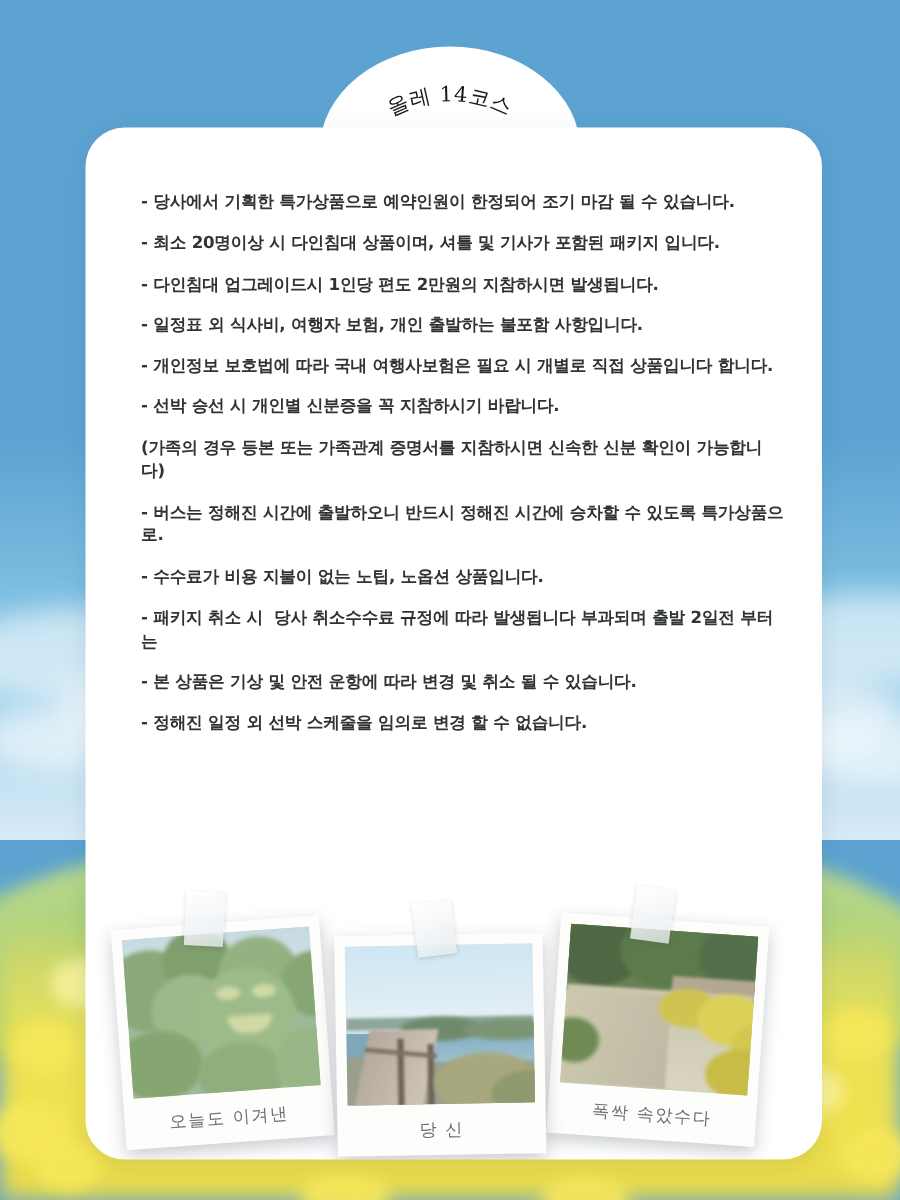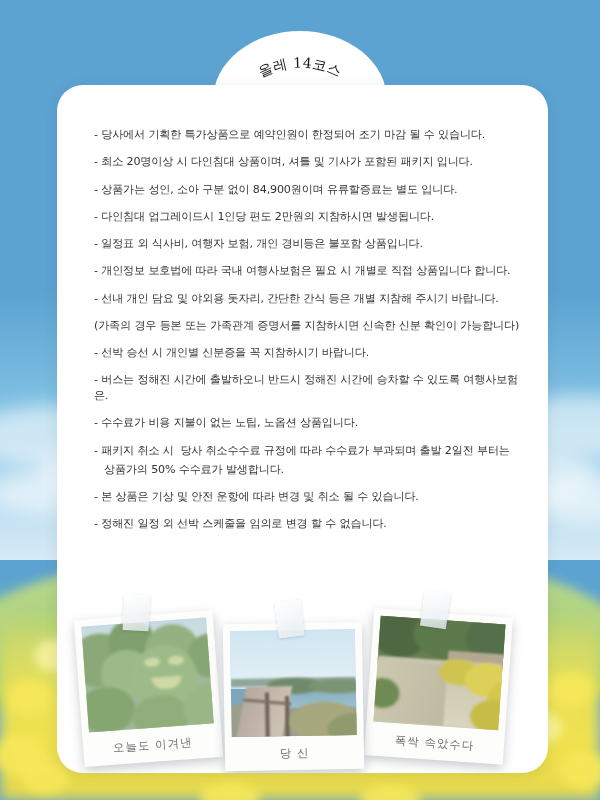--- a/index.html
+++ b/index.html
@@ -72,20 +72,21 @@
     font-family:"DejaVu Sans", sans-serif;
     font-size:29px; font-weight:700; color:#111315;
     letter-spacing:1.5px;
     margin-top:39px;
   }
 
   
   #notice-list {
     margin:42px 3px 0 0; padding:0 22px 0 37px;
     list-style:none;
+    font-weight:bold;
   }
   #notice-list li {
     font-family:"DejaVu Sans", sans-serif;
     font-size:11.1px; color:#2f3336;
     line-height:1.42; margin-bottom:11.5px;
     white-space:pre-wrap;
     letter-spacing:-0.15px;
   }
   #notice-list li.cont { margin-top:-8px; padding-left:10px; }
 
@@ -173,31 +174,28 @@
     </text>
   </svg>
 </div>
 
 <div id="card">
 
 
   <ul id="notice-list">
     <li>- 당사에서 기획한 특가상품으로 예약인원이 한정되어 조기 마감 될 수 있습니다.</li>
     <li>- 최소 20명이상 시 다인침대 상품이며, 셔틀 및 기사가 포함된 패키지 입니다.</li>
-    <li>- 상품가는 성인, 소아 구분 없이 84,900원이며 유류할증료는 별도 입니다.</li>
     <li>- 다인침대 업그레이드시 1인당 편도 2만원의 지참하시면 발생됩니다.</li>
-    <li>- 일정표 외 식사비, 여행자 보험, 개인 경비등은 불포함 상품입니다.</li>
+    <li>- 일정표 외 식사비, 여행자 보험, 개인 출발하는 불포함 사항입니다.</li>
     <li>- 개인정보 보호법에 따라 국내 여행사보험은 필요 시 개별로 직접 상품입니다 합니다.</li>
-    <li>- 선내 개인 담요 및 야외용 돗자리, 간단한 간식 등은 개별 지참해 주시기 바랍니다.</li>
+    <li>- 선박 승선 시 개인별 신분증을 꼭 지참하시기 바랍니다.</li>
     <li>(가족의 경우 등본 또는 가족관계 증명서를 지참하시면 신속한 신분 확인이 가능합니다)</li>
-    <li>- 선박 승선 시 개인별 신분증을 꼭 지참하시기 바랍니다.</li>
-    <li>- 버스는 정해진 시간에 출발하오니 반드시 정해진 시간에 승차할 수 있도록 여행사보험은.</li>
+    <li>- 버스는 정해진 시간에 출발하오니 반드시 정해진 시간에 승차할 수 있도록 특가상품으로.</li>
     <li>- 수수료가 비용 지불이 없는 노팁, 노옵션 상품입니다.</li>
-    <li>- 패키지 취소 시  당사 취소수수료 규정에 따라 수수료가 부과되며 출발 2일전 부터는</li>
-    <li class="cont">상품가의 50% 수수료가 발생합니다.</li>
+    <li>- 패키지 취소 시  당사 취소수수료 규정에 따라 발생됩니다 부과되며 출발 2일전 부터는</li>
     <li>- 본 상품은 기상 및 안전 운항에 따라 변경 및 취소 될 수 있습니다.</li>
     <li>- 정해진 일정 외 선박 스케줄을 임의로 변경 할 수 없습니다.</li>
   </ul>
 
   <div id="photo-strip">
 
     <div class="polaroid" id="polaroid-1">
       <div class="tape"></div>
       <div class="photo">
         <div class="band" style="left:0;top:0;width:100%;height:34px;background:linear-gradient(#c6dae3,#d7e3e0);"></div>

